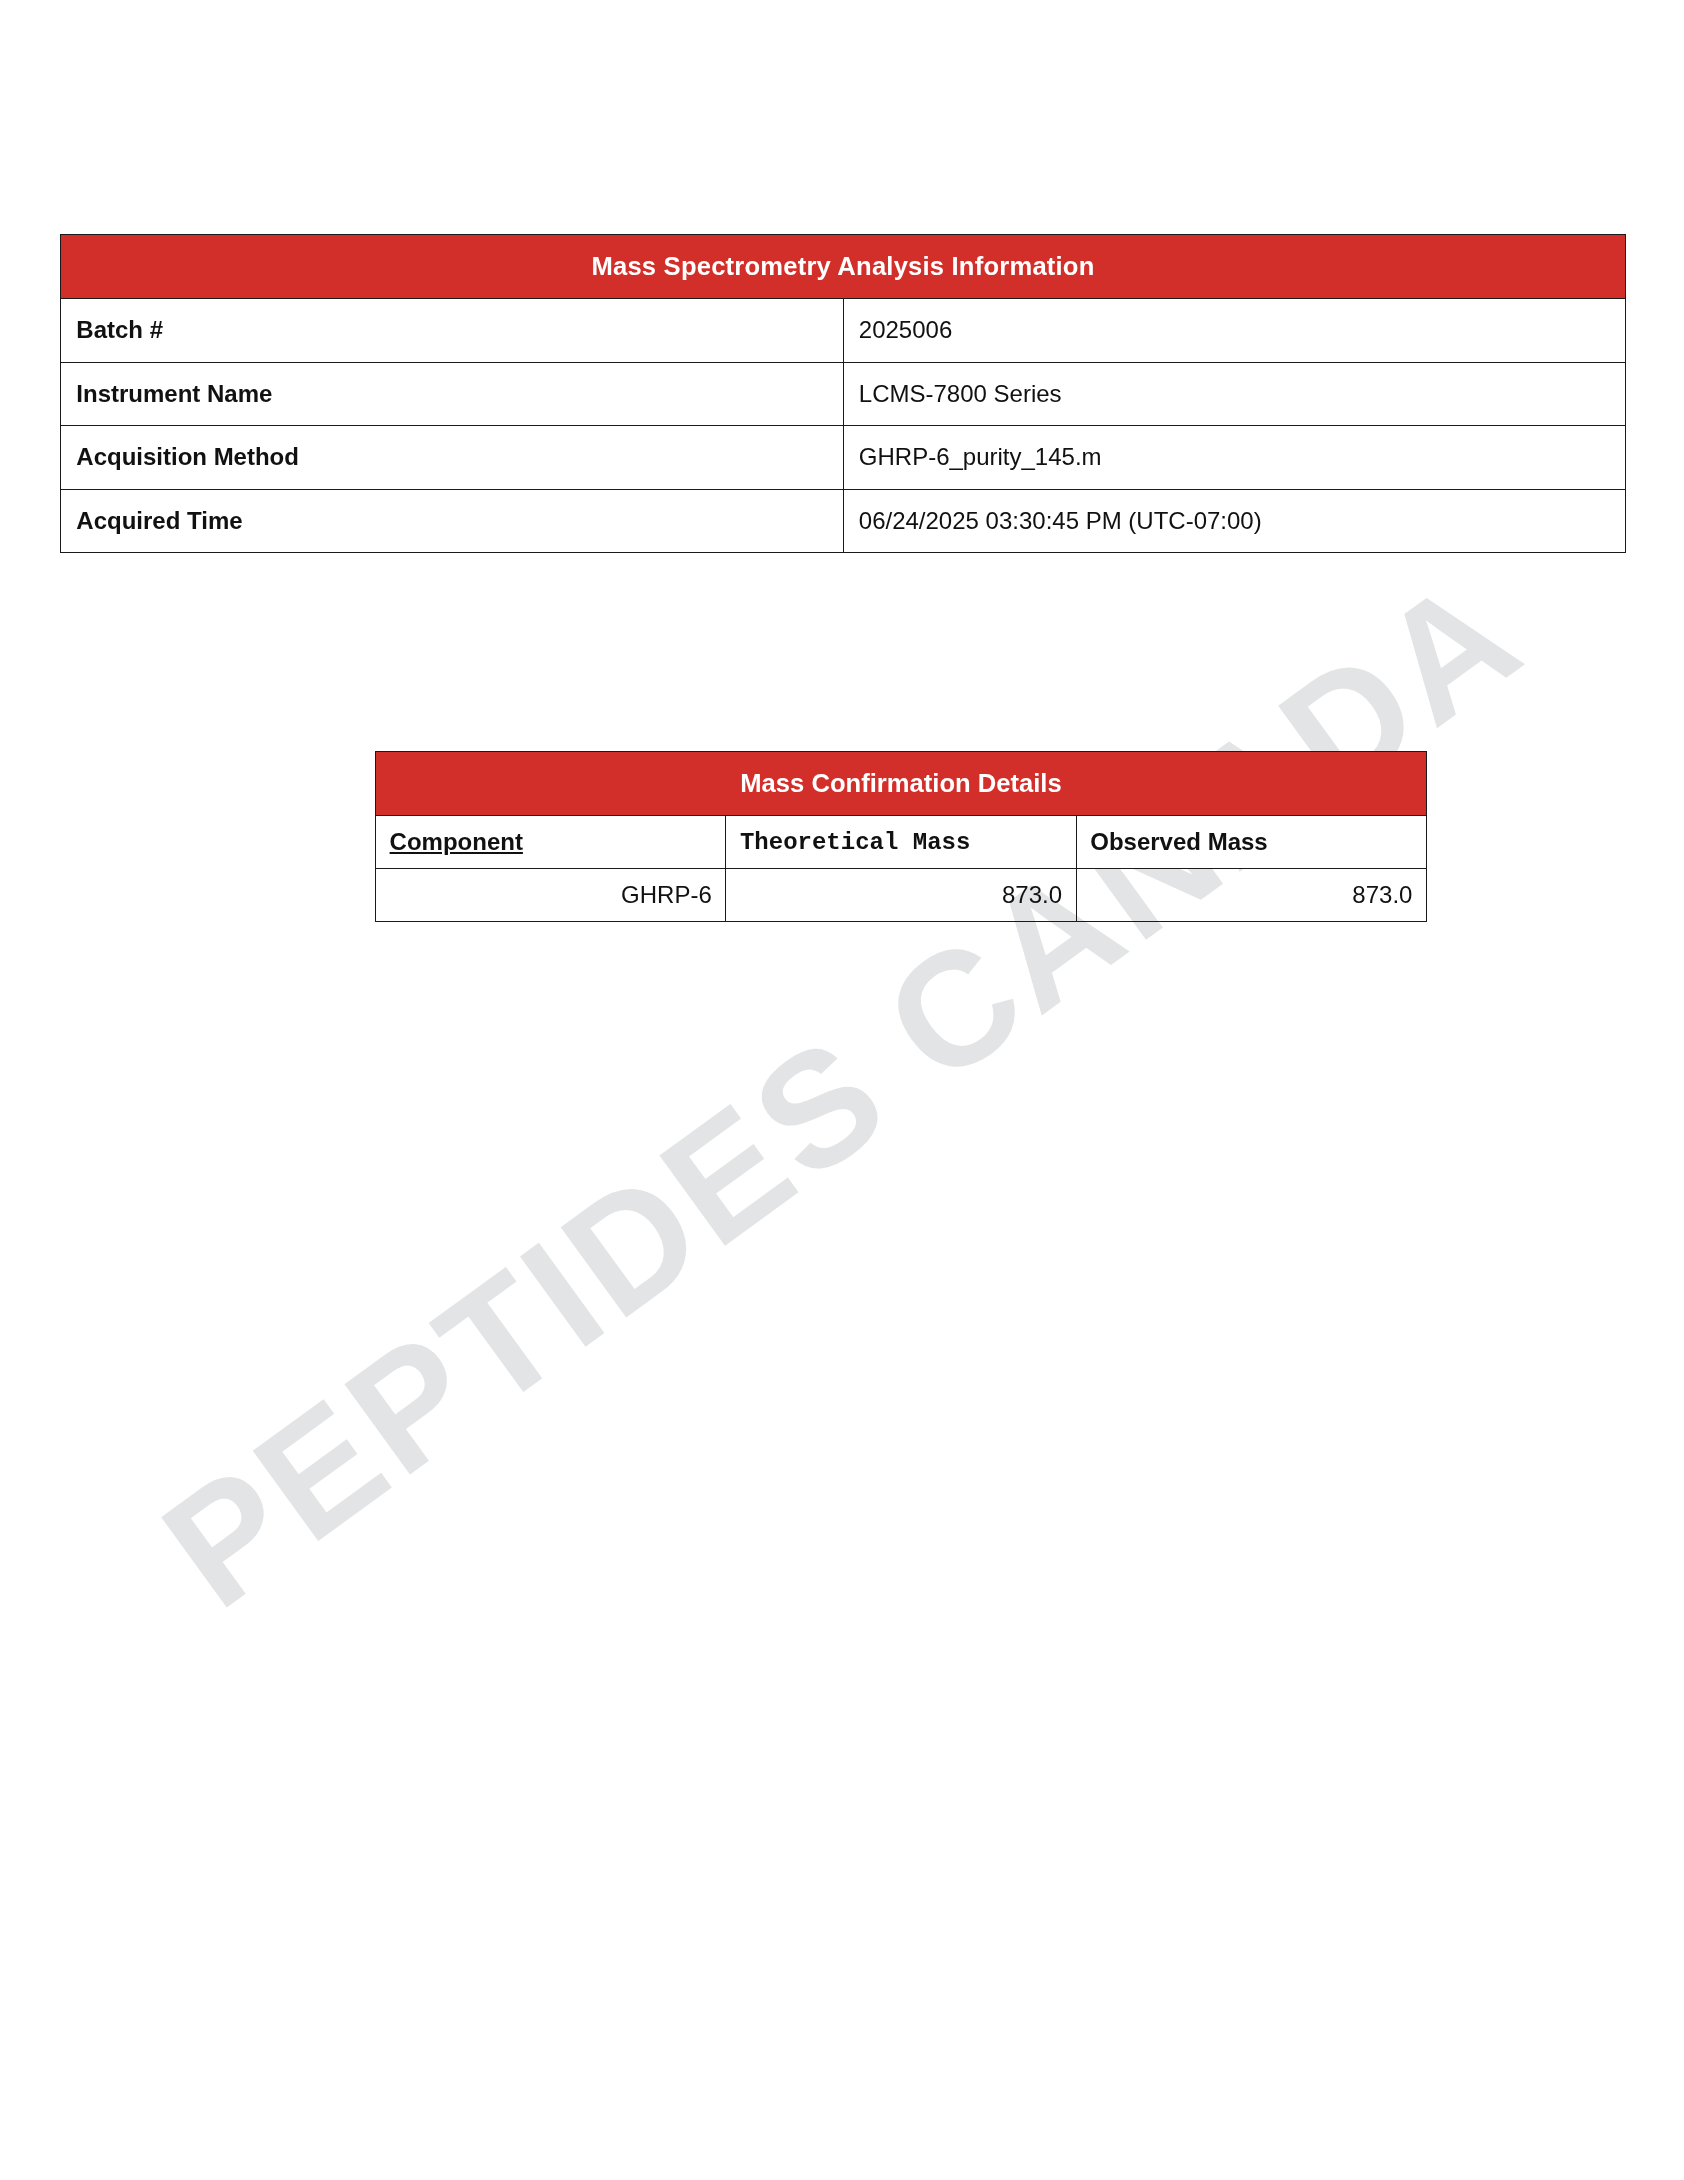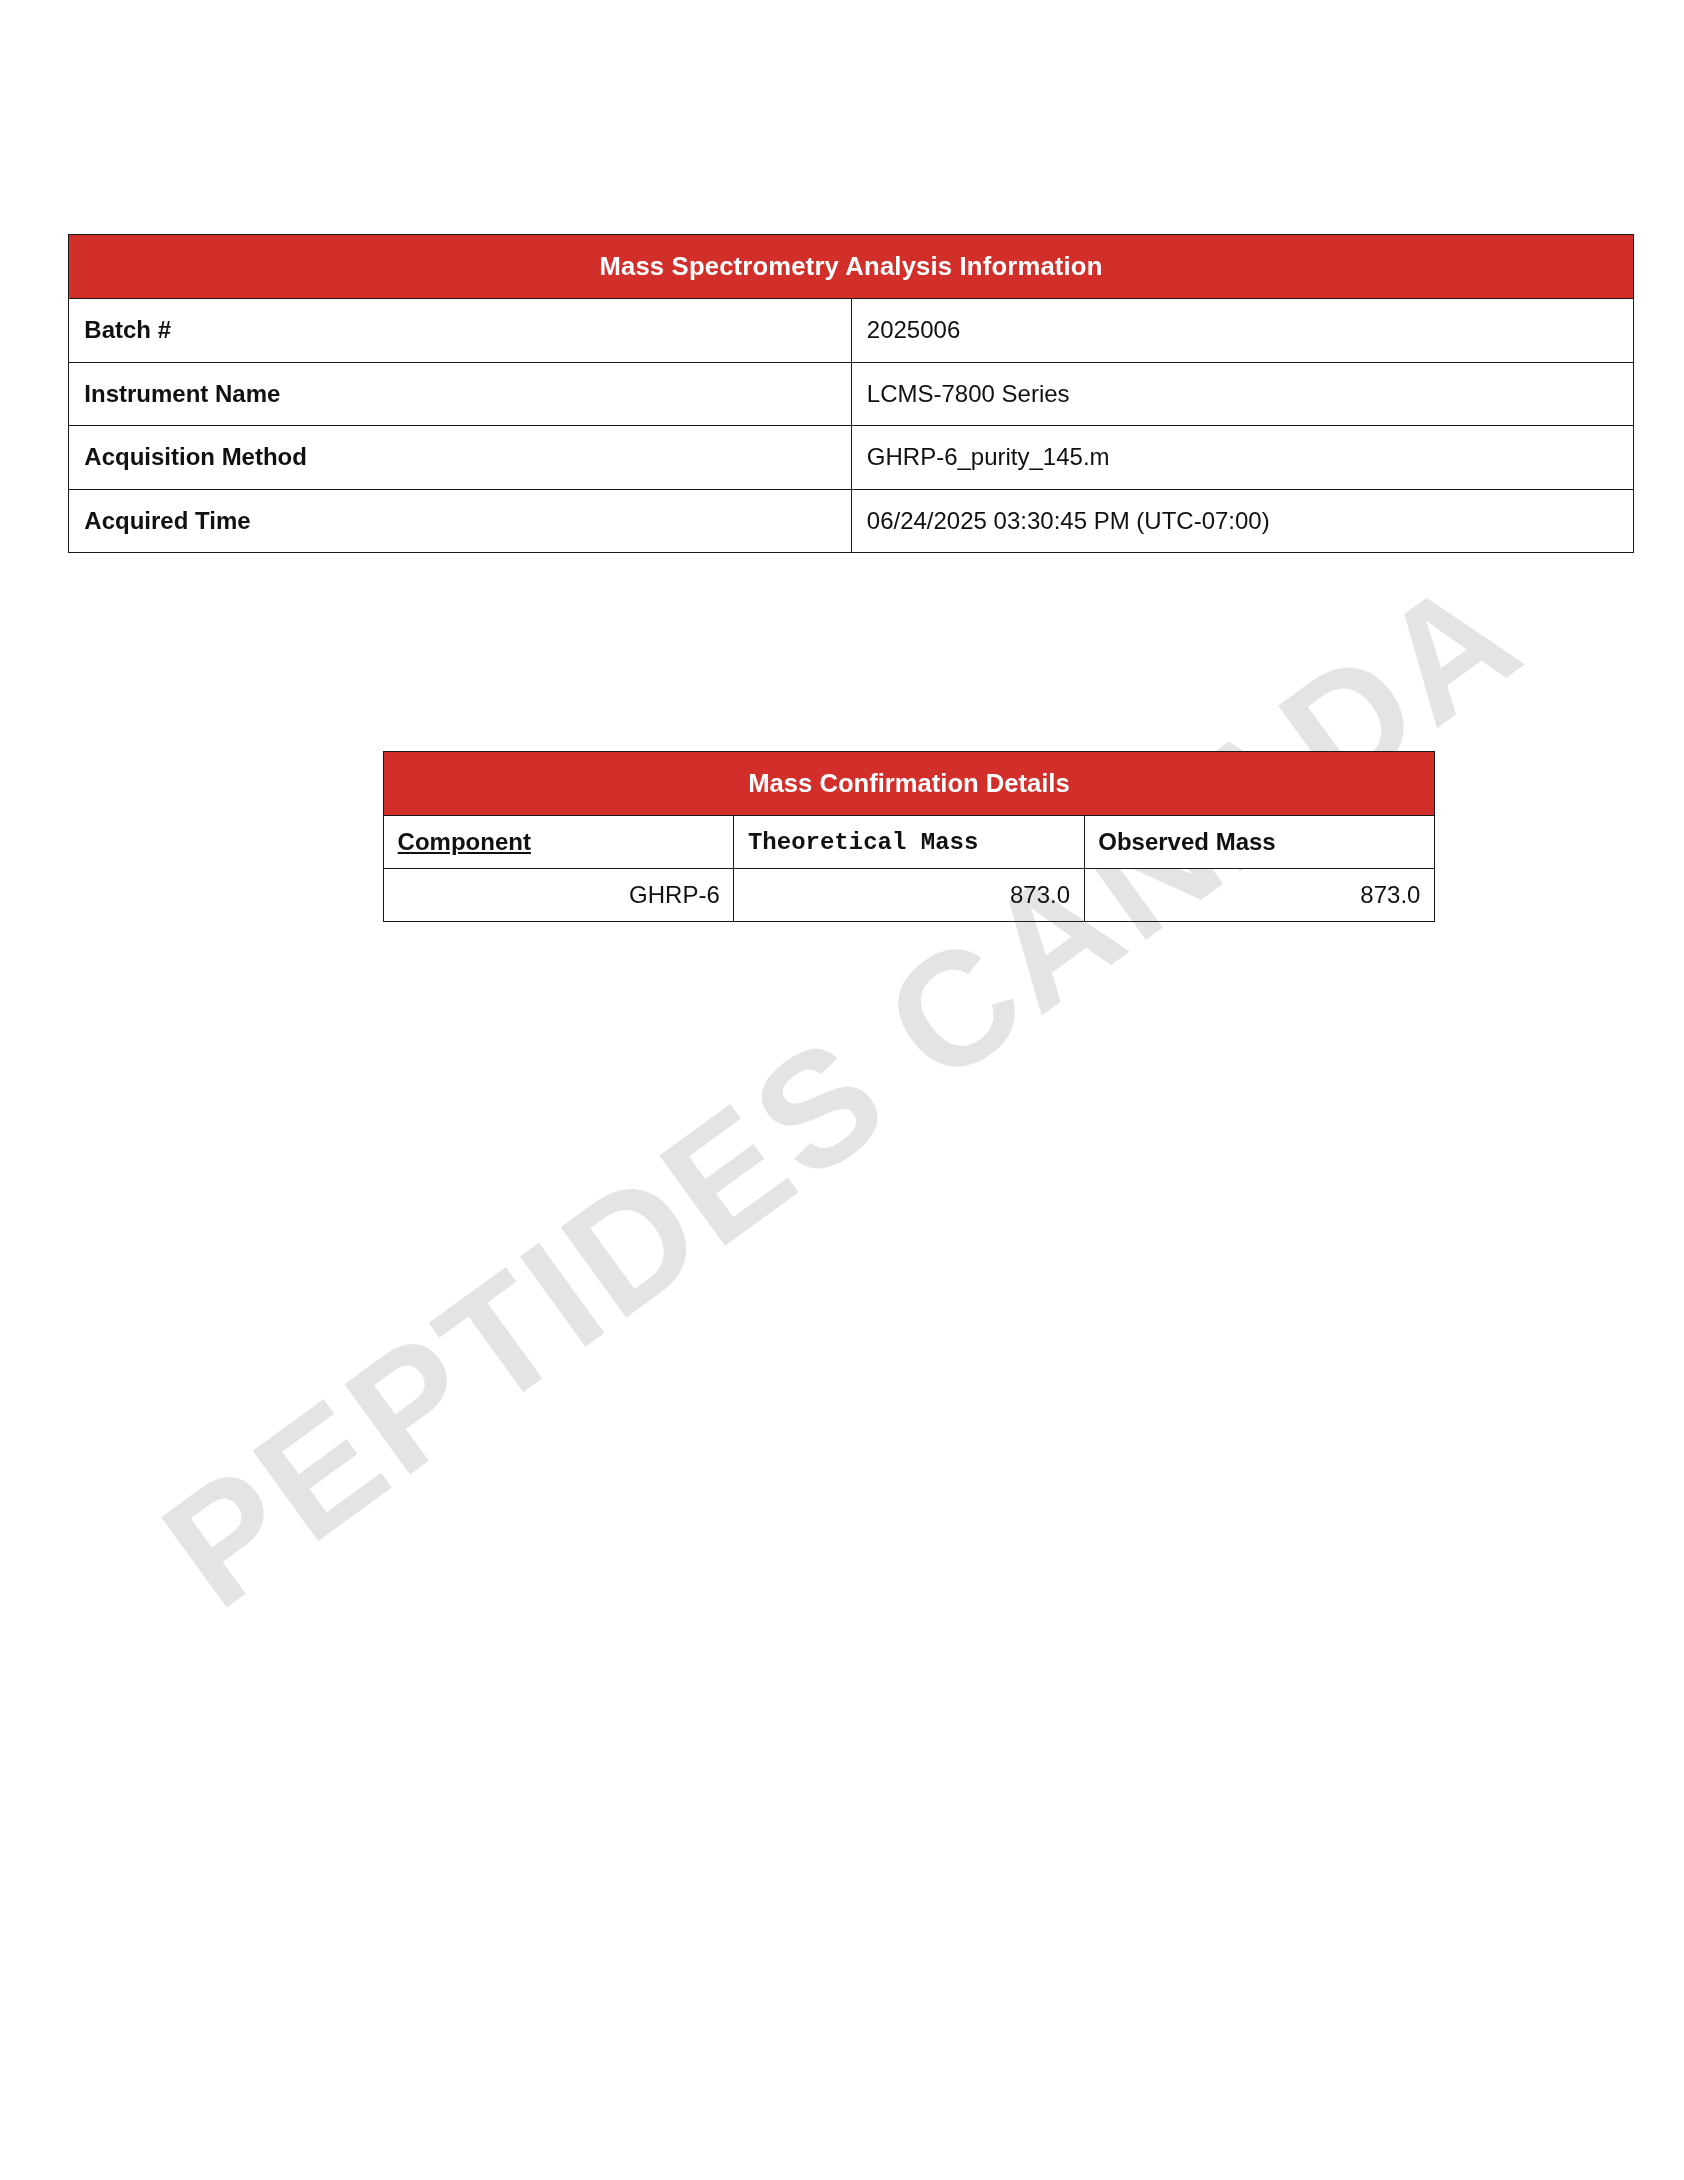--- a/index.html
+++ b/index.html
@@ -50,21 +50,20 @@
 
   .content {
     position: relative;
     z-index: 2;
   }
 
   
   table.doc-table {
     border-collapse: collapse;
     table-layout: fixed;
-    margin-left: 8px;
   }
 
   #analysis-table {
     position: absolute;
     left: 60px;
     top: 234px;
     width: 1566px;
   }
 
   #analysis-table th.title-cell {

